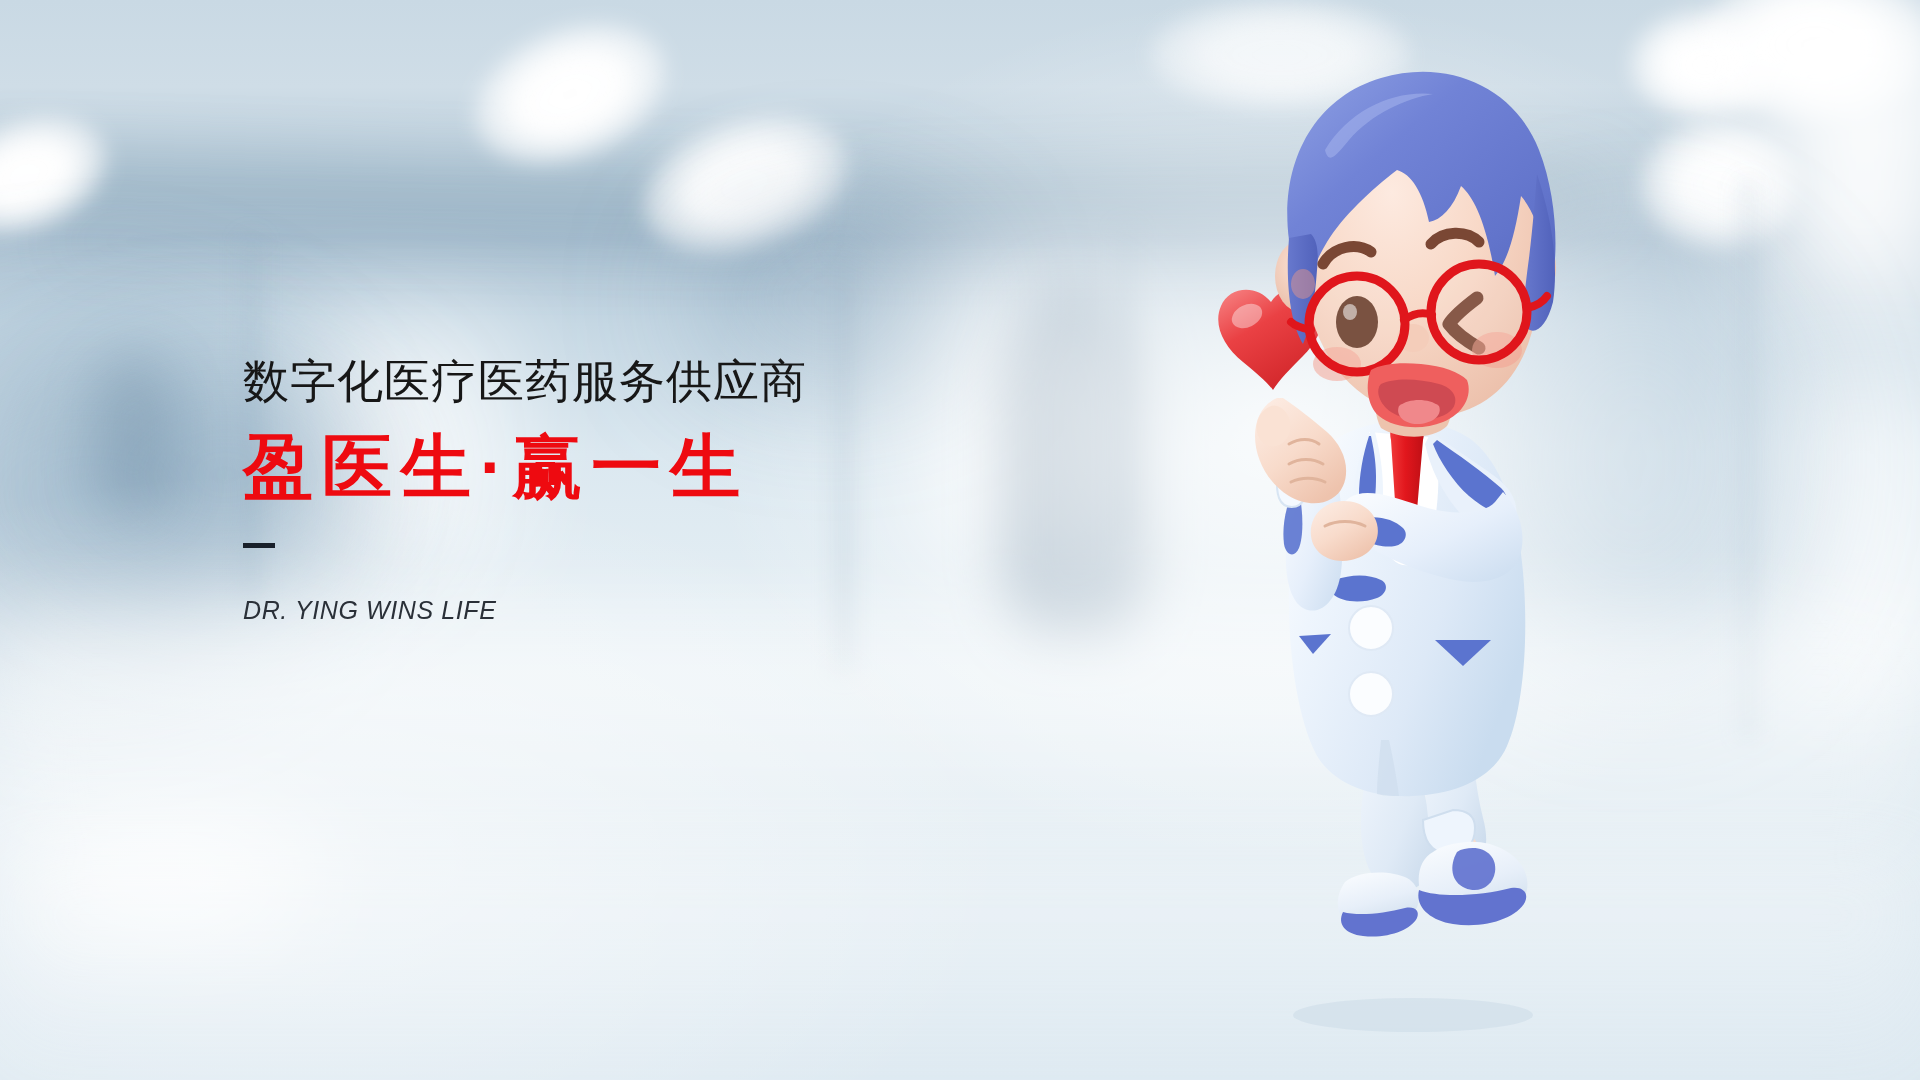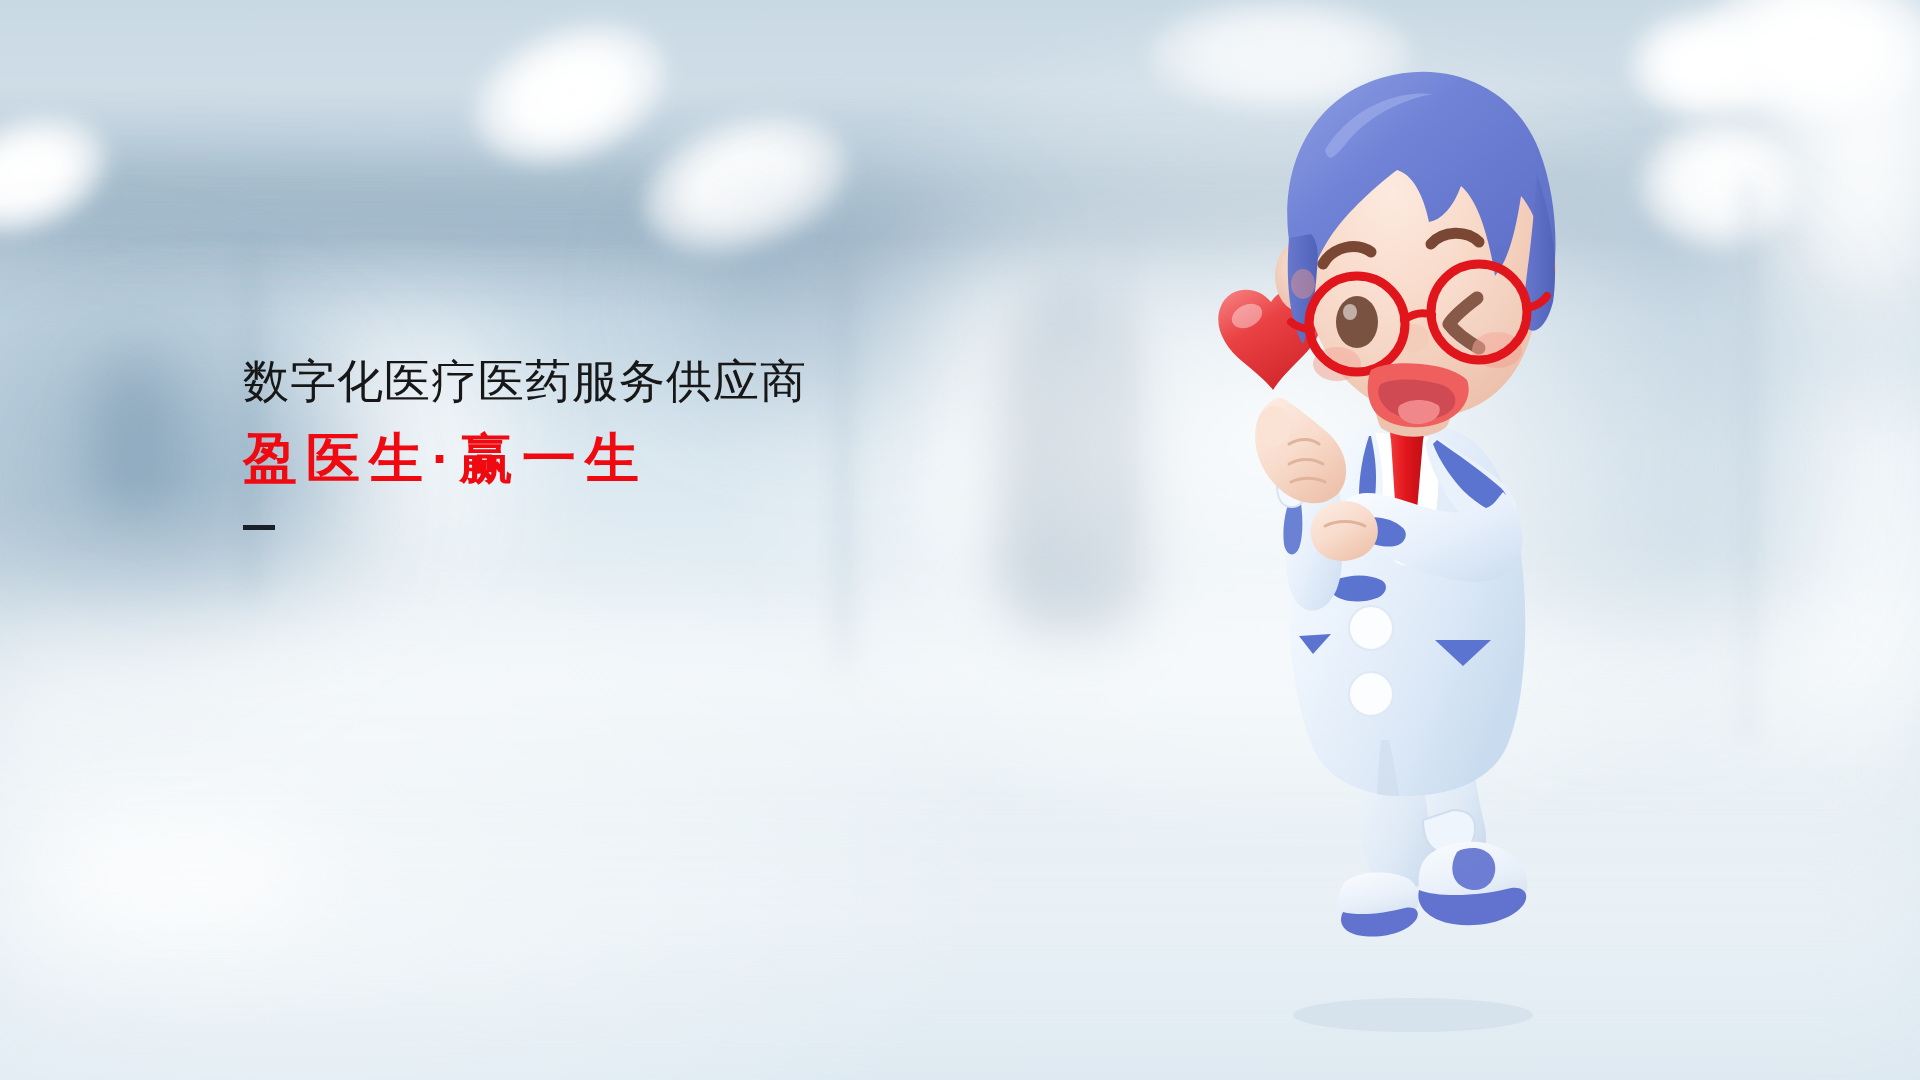--- a/index.html
+++ b/index.html
@@ -120,21 +120,21 @@
   .headline {
     font-size: 46px;
     line-height: 1.16;
     font-weight: 400;
     color: #171717;
     letter-spacing: 1px;
     white-space: nowrap;
   }
   .title {
     margin-top: 20px;
-    font-size: 54px;
+    font-size: 70px;
     line-height: 1.12;
     font-weight: 700;
     color: #ee0a10;
     letter-spacing: 9px;
     white-space: nowrap;
   }
   .rule {
     margin-top: 36px;
     width: 32px;
     height: 5px;
@@ -209,20 +209,21 @@
   </div>
 
   <div class="copy">
     <div class="headline">数字化医疗医药服务供应商</div>
 
     <div class="title">盈医生·赢一生</div>
 
     <div class="rule"></div>
 
     <div class="sub-block">
+      <div class="subline">DR. YING WINS LIFE</div>
     </div>
   </div>
 
   <div class="character">
     <svg viewBox="0 0 440 1010" xmlns="http://www.w3.org/2000/svg">
       <defs>
         <linearGradient id="gHair" x1="0" y1="0" x2="1" y2="1">
           <stop offset="0%" stop-color="#8fa1e4"></stop>
           <stop offset="35%" stop-color="#7183d6"></stop>
           <stop offset="75%" stop-color="#6274cb"></stop>

